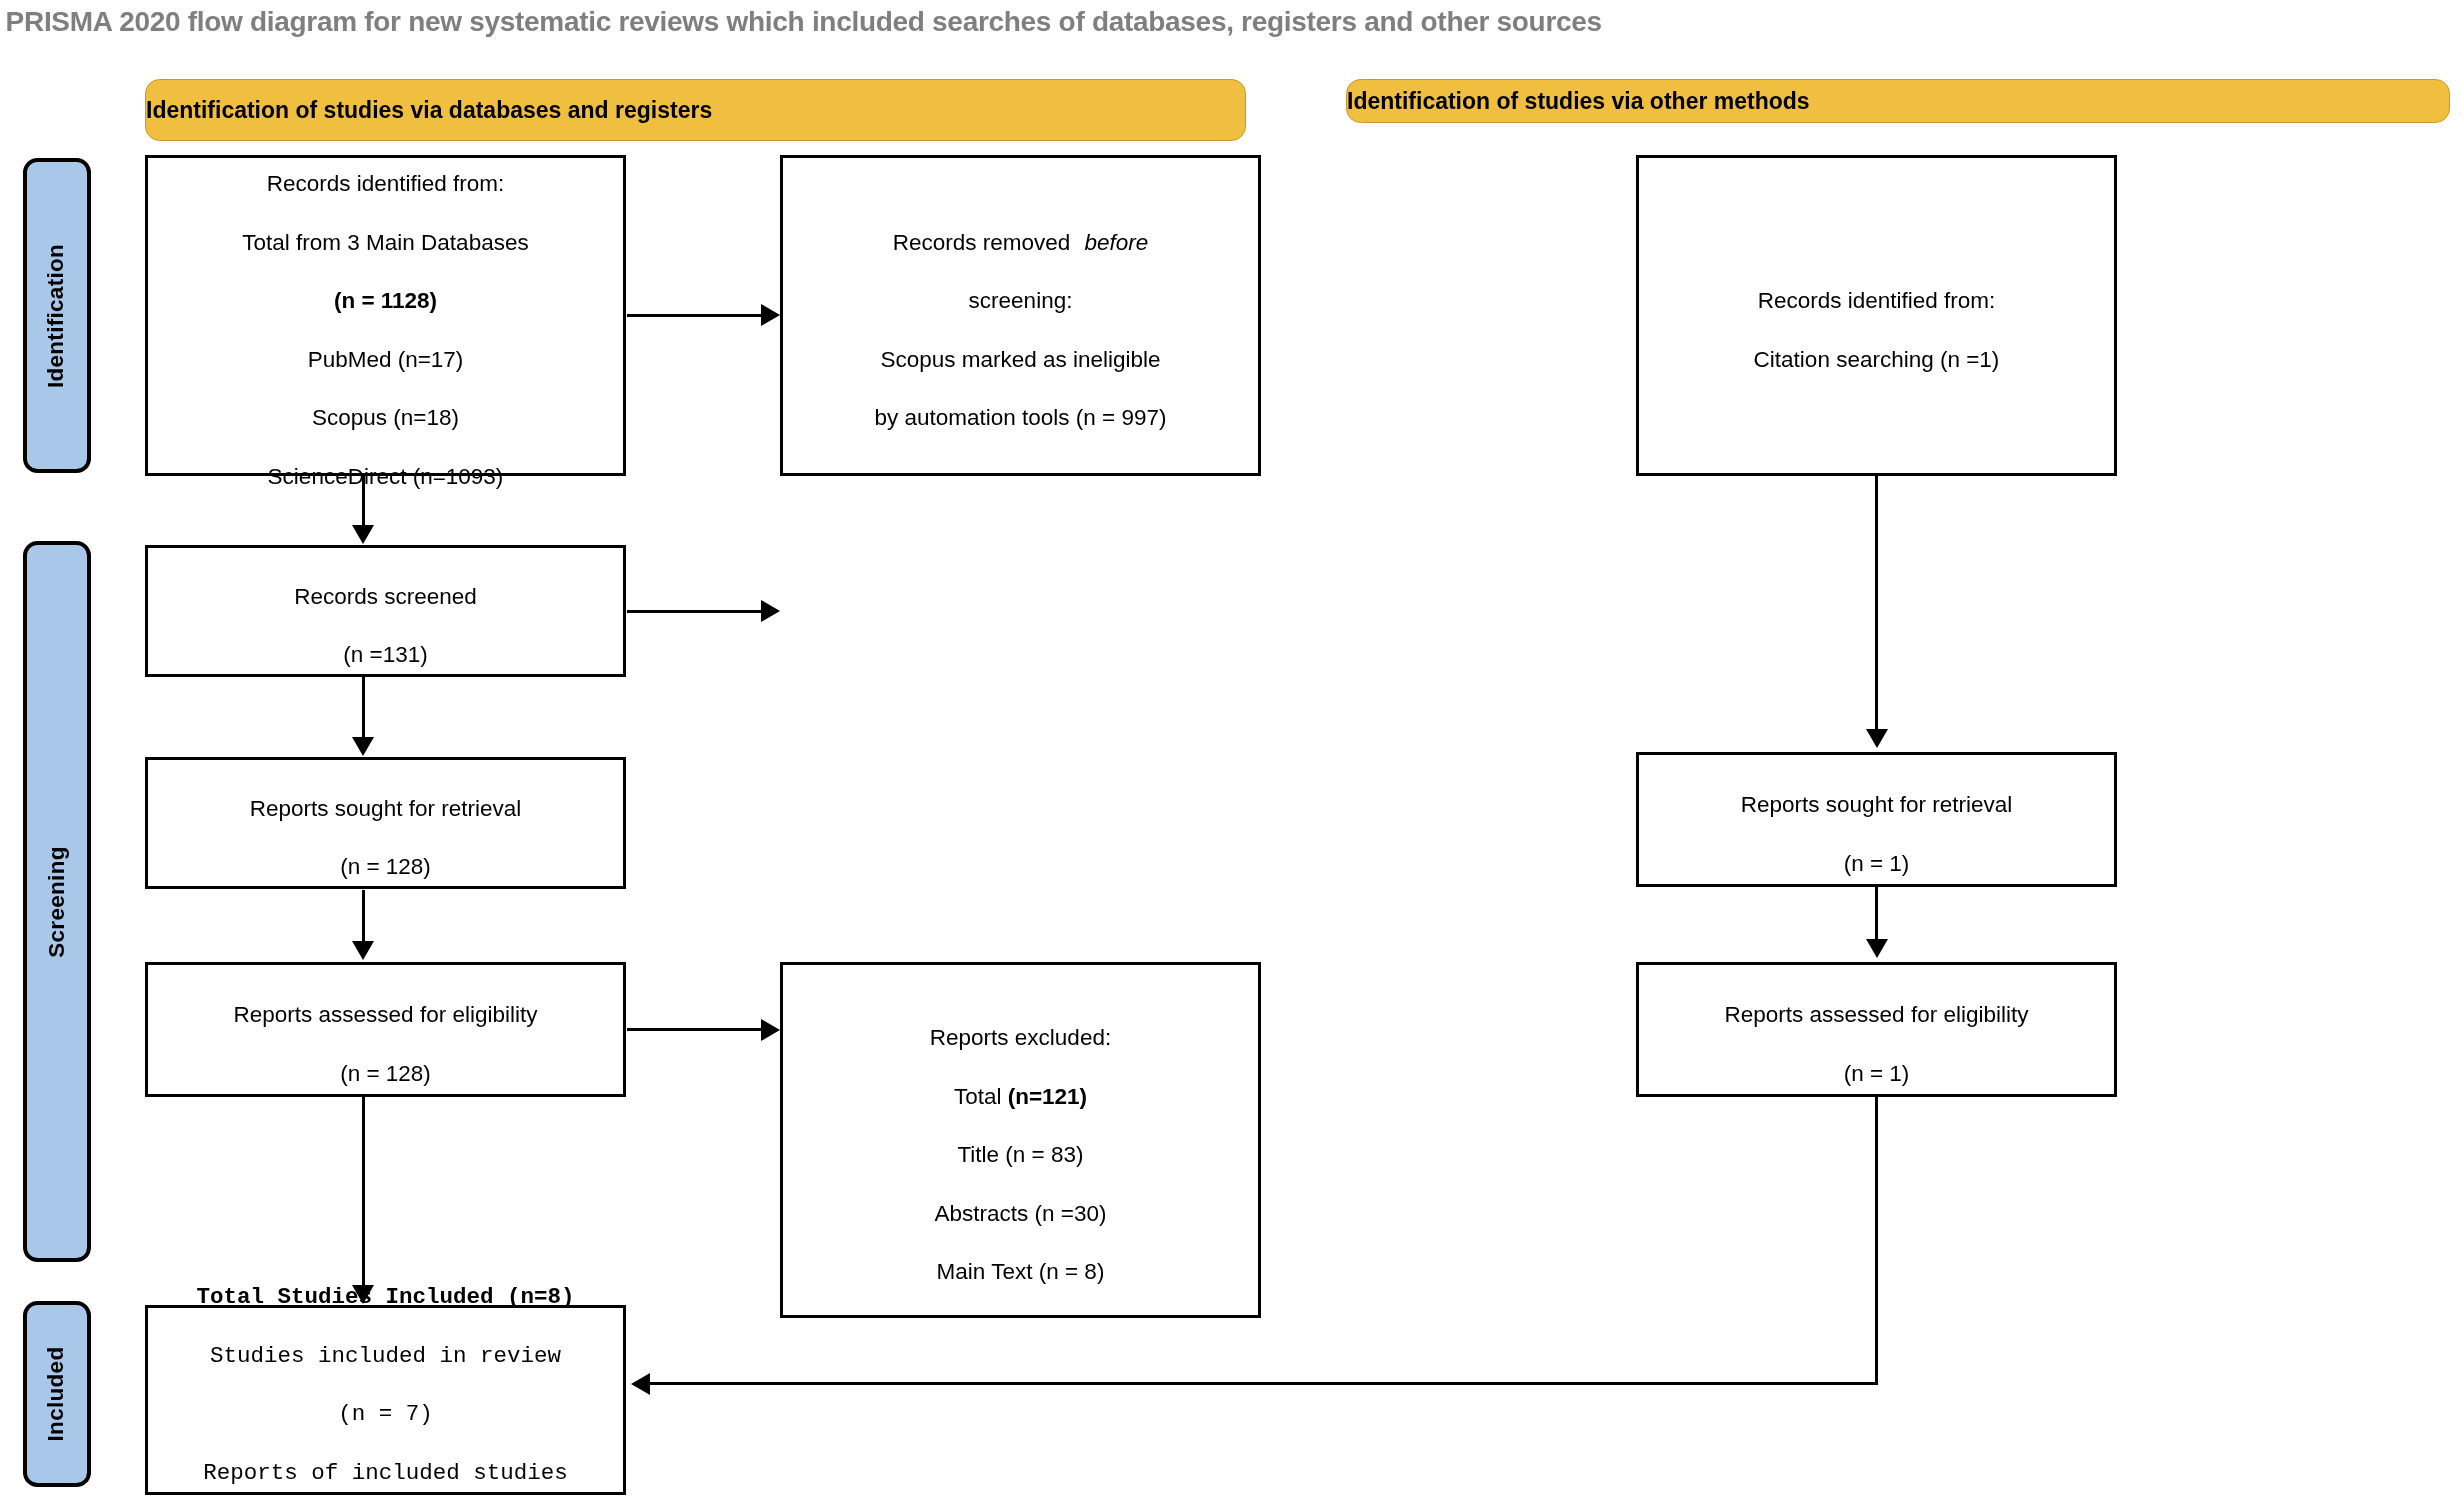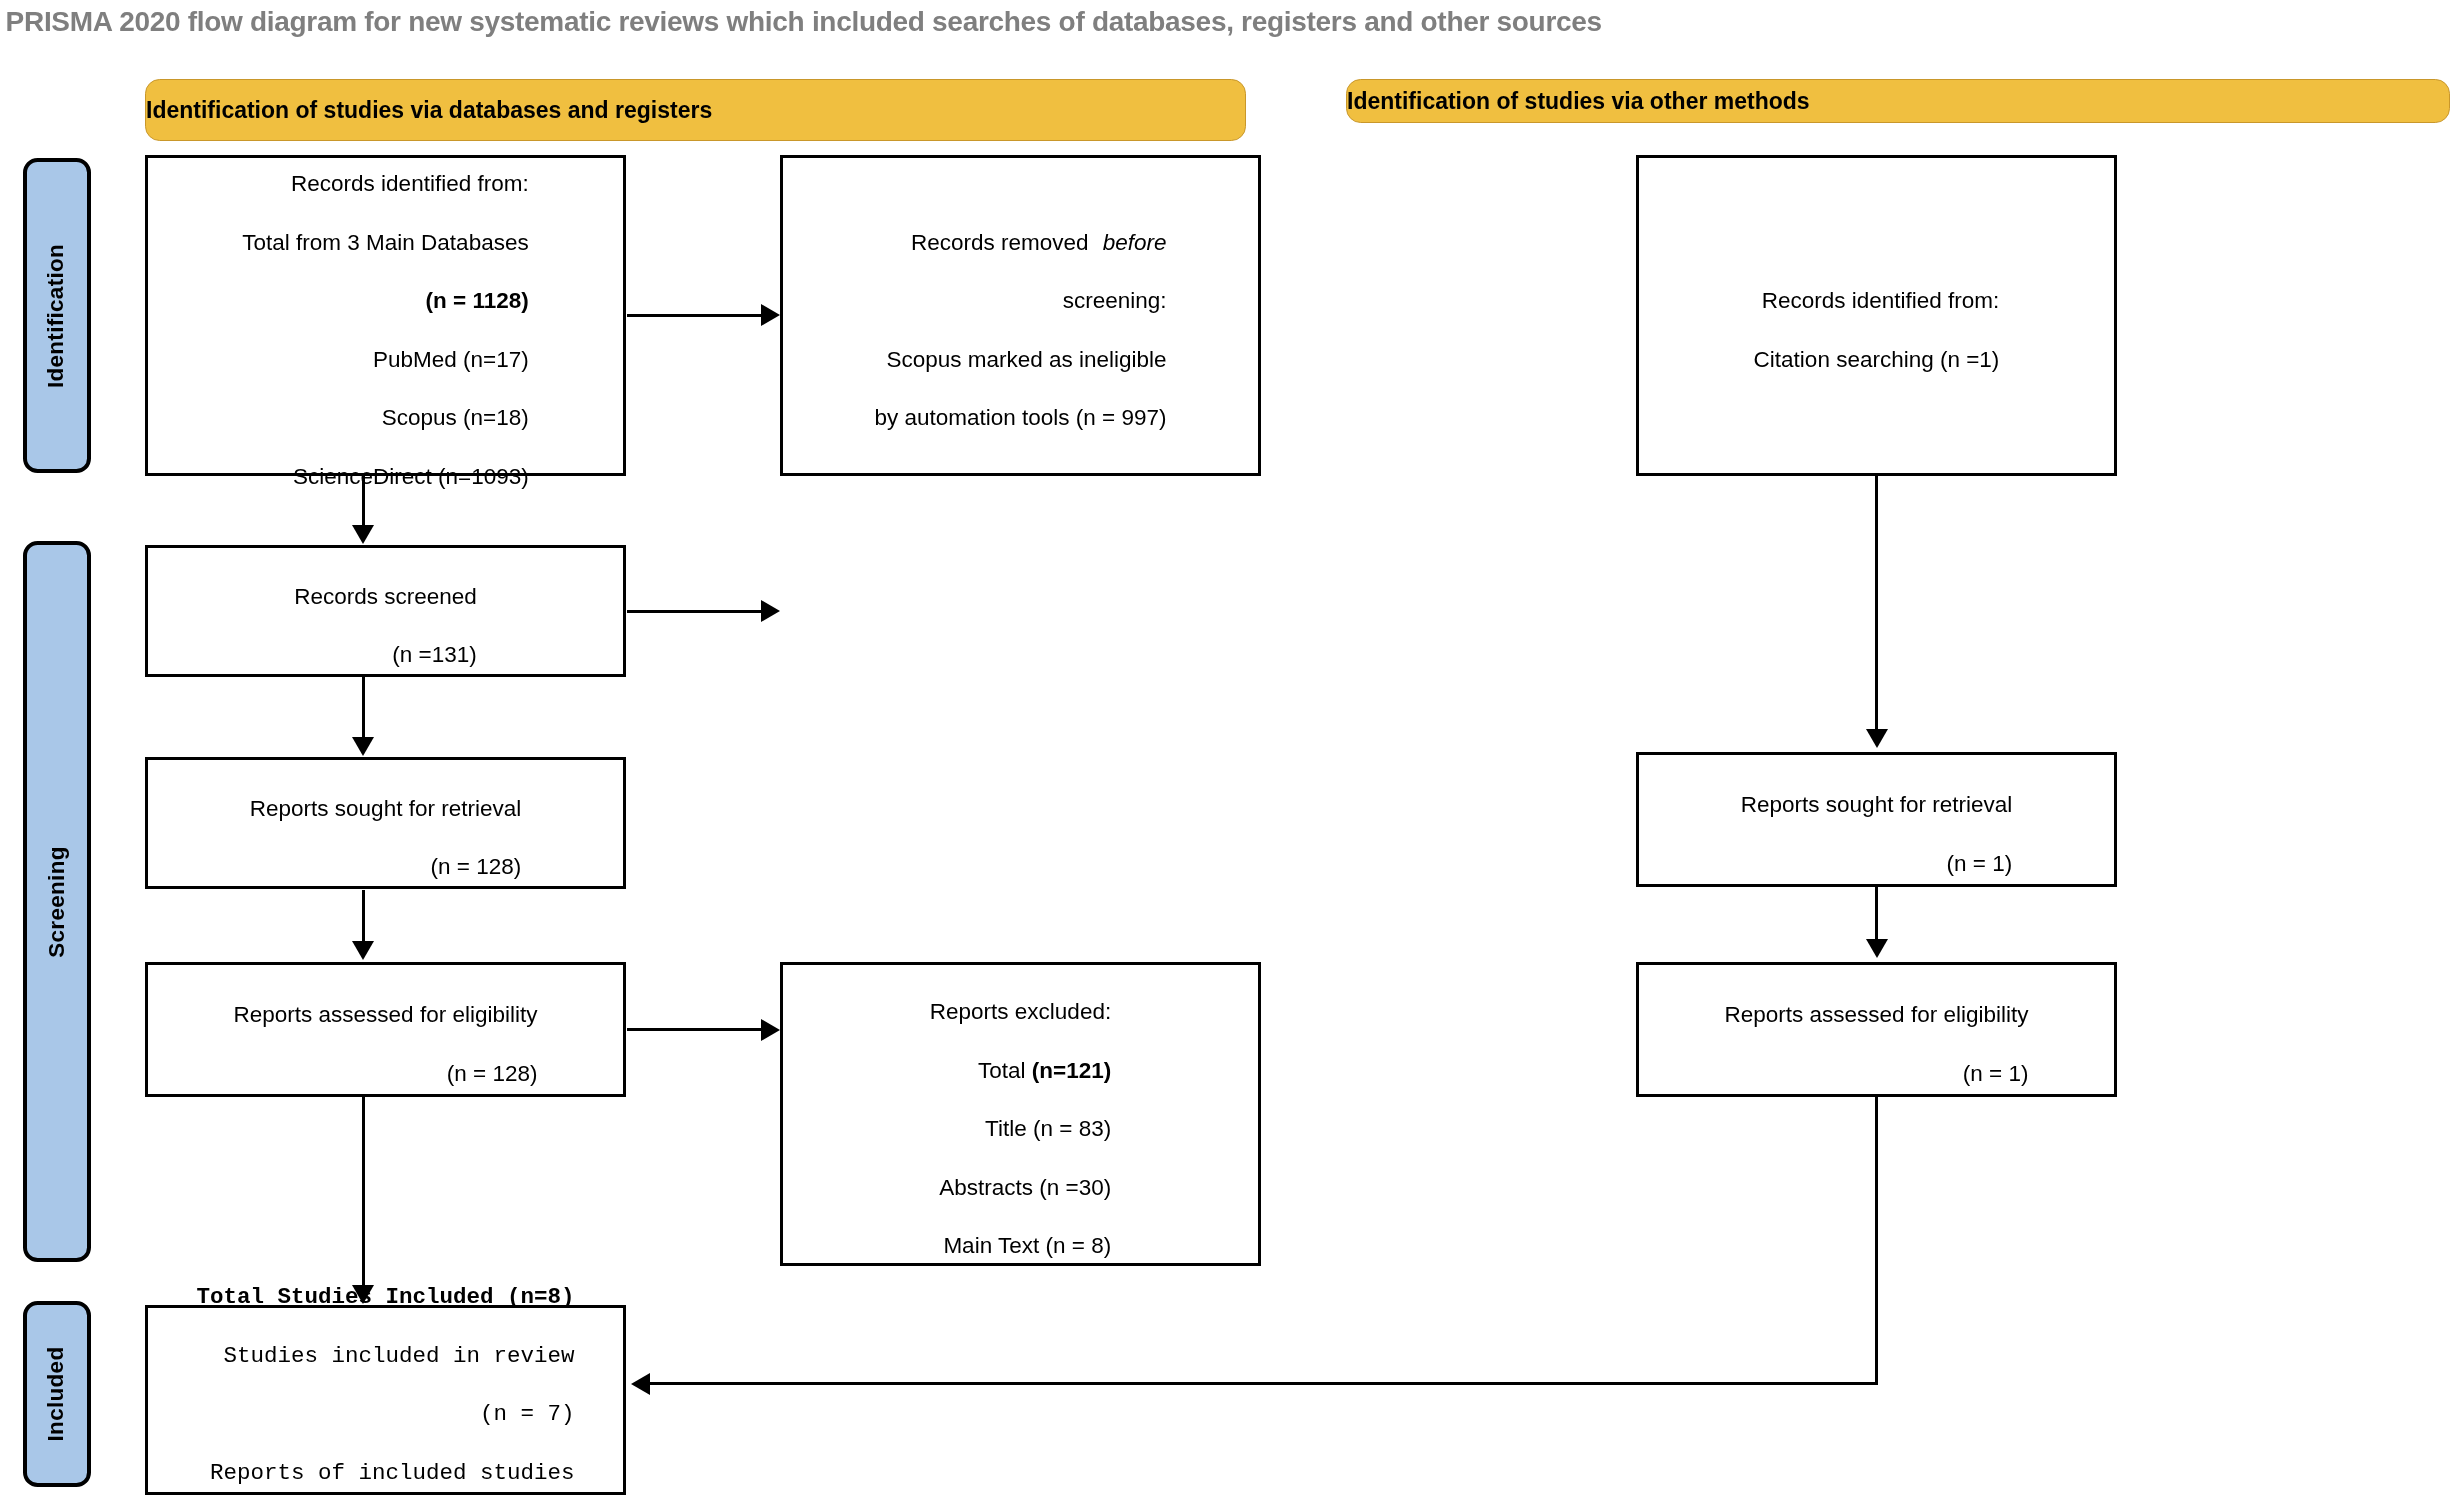--- a/index.html
+++ b/index.html
@@ -76,21 +76,20 @@
     align-items: center;
     justify-content: center;
     text-align: center;
     padding: 5.6px 9px;
   }
   .flow-box .bx-text {
     font-size: 22.5px;
     line-height: 1.30;
     color: #000000;
     white-space: pre-line;
-    text-align: right;
   }
   .flow-box .bx-text b { font-weight: bold; }
   .flow-box .bx-text i { font-style: italic; margin-left: 8px; }
 
   
   .conn {
     position: absolute;
     background: #000000;
   }
   .conn-v { width: 2.8px; }
@@ -180,21 +179,21 @@
     </div>
   </div>
 
   <div class="flow-box" style="left:145px; top:962px; width:481px; height:135px;">
     <div class="bx-text">
       <span>Reports assessed for eligibility</span><br>
       <span>(n = 128)</span>
     </div>
   </div>
 
-  <div class="flow-box" style="left:780px; top:962px; width:481px; height:304px;">
+  <div class="flow-box" style="left:780px; top:962px; width:481px; height:356px;">
     <div class="bx-text">
       <span>Reports excluded:</span><br>
       <span>Total </span><b>(n=121)</b><br>
       <span>Title (n = 83)</span><br>
       <span>Abstracts (n =30)</span><br>
       <span>Main Text (n = 8)</span>
     </div>
   </div>
 
   <div class="flow-box" style="left:145px; top:1305px; width:481px; height:190px;font-family:Liberation Mono, monospace;">

